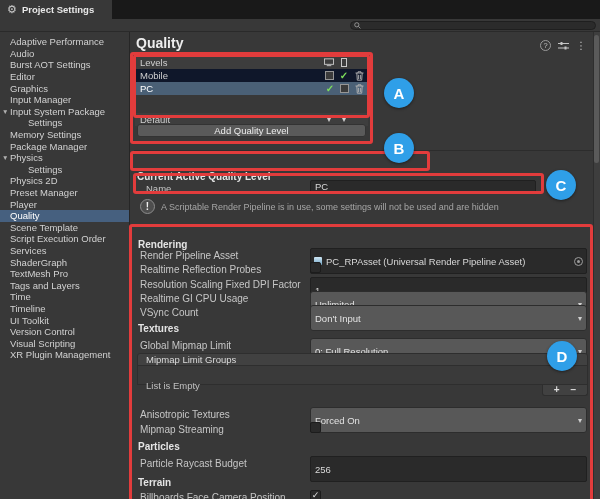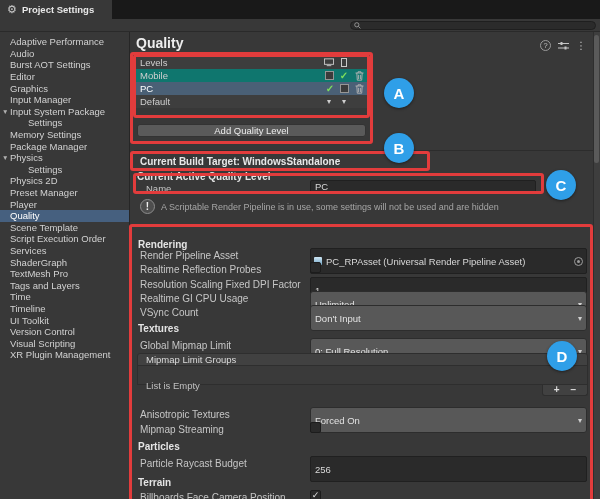--- a/index.html
+++ b/index.html
@@ -40,23 +40,23 @@
 
   
   #scroll-track{position:absolute;right:0;top:0;width:7px;height:467px;background:#3e3e3e;
                 border-left:1px solid #2e2e2e;box-sizing:border-box}
   #scroll-thumb{position:absolute;right:1px;top:3px;width:5px;height:128px;background:#5a5a5a;border-radius:3px}
 
   
   #levels{position:absolute;left:5px;top:24px;width:233px}
   .lrow{height:13px;display:flex;align-items:center;padding:0 4px 0 5px;box-sizing:border-box}
   .lhead{background:#3d3d3d}
-  .level-row{background:#0f766e}
+  .level-row{background:#0f172a}
   .level-row.selected{background:#4a6076;color:#fff}
-  .ldefault{background:#3e3e3e;margin-top:0}
+  .ldefault{background:#3e3e3e;margin-top:18px}
   .lname{font-size:9.5px}
   .cellwrap{margin-left:auto;display:flex;gap:5px;align-items:center}
   .cell,.hic{width:10px;height:10px;display:flex;align-items:center;justify-content:center}
   .cell.box{width:9px;height:9px;border:1px solid #969696;background:#3b3b3b;box-sizing:border-box}
   .cell.gcheck{color:#7de05c;font-weight:bold;font-size:10px}
   .cell.caret{font-size:8px;color:#cfcfcf}
   #add-level-btn{position:absolute;left:7px;top:92px;width:229px;height:13px;background:#5a5a5a;
                  border:1px solid #333;border-radius:3px;box-sizing:border-box;text-align:center;
                  line-height:11px;font-size:9.5px;color:#ececec;cursor:default}
 
@@ -285,21 +285,20 @@
             <span>▾</span>
           </span>
         <span class="cell"></span>
       </span>
     </div>
   </div>
   <div id="add-level-btn">Add Quality Level</div>
 
   <div class="hsep"></div>
 
-  <div id="build-target">Current Build Target: WindowsStandalone</div>
 
   <div id="active-head">Current Active Quality Level</div>
   <div id="name-label" class="flabel" style="left:16px">Name</div>
   <div id="name-field" class="tfield ctrl" style="top:148px;left:180px;width:226px">
     <span>PC</span>
   </div>
 
   <div class="warnicon">
       <span>!</span>
     </div>

